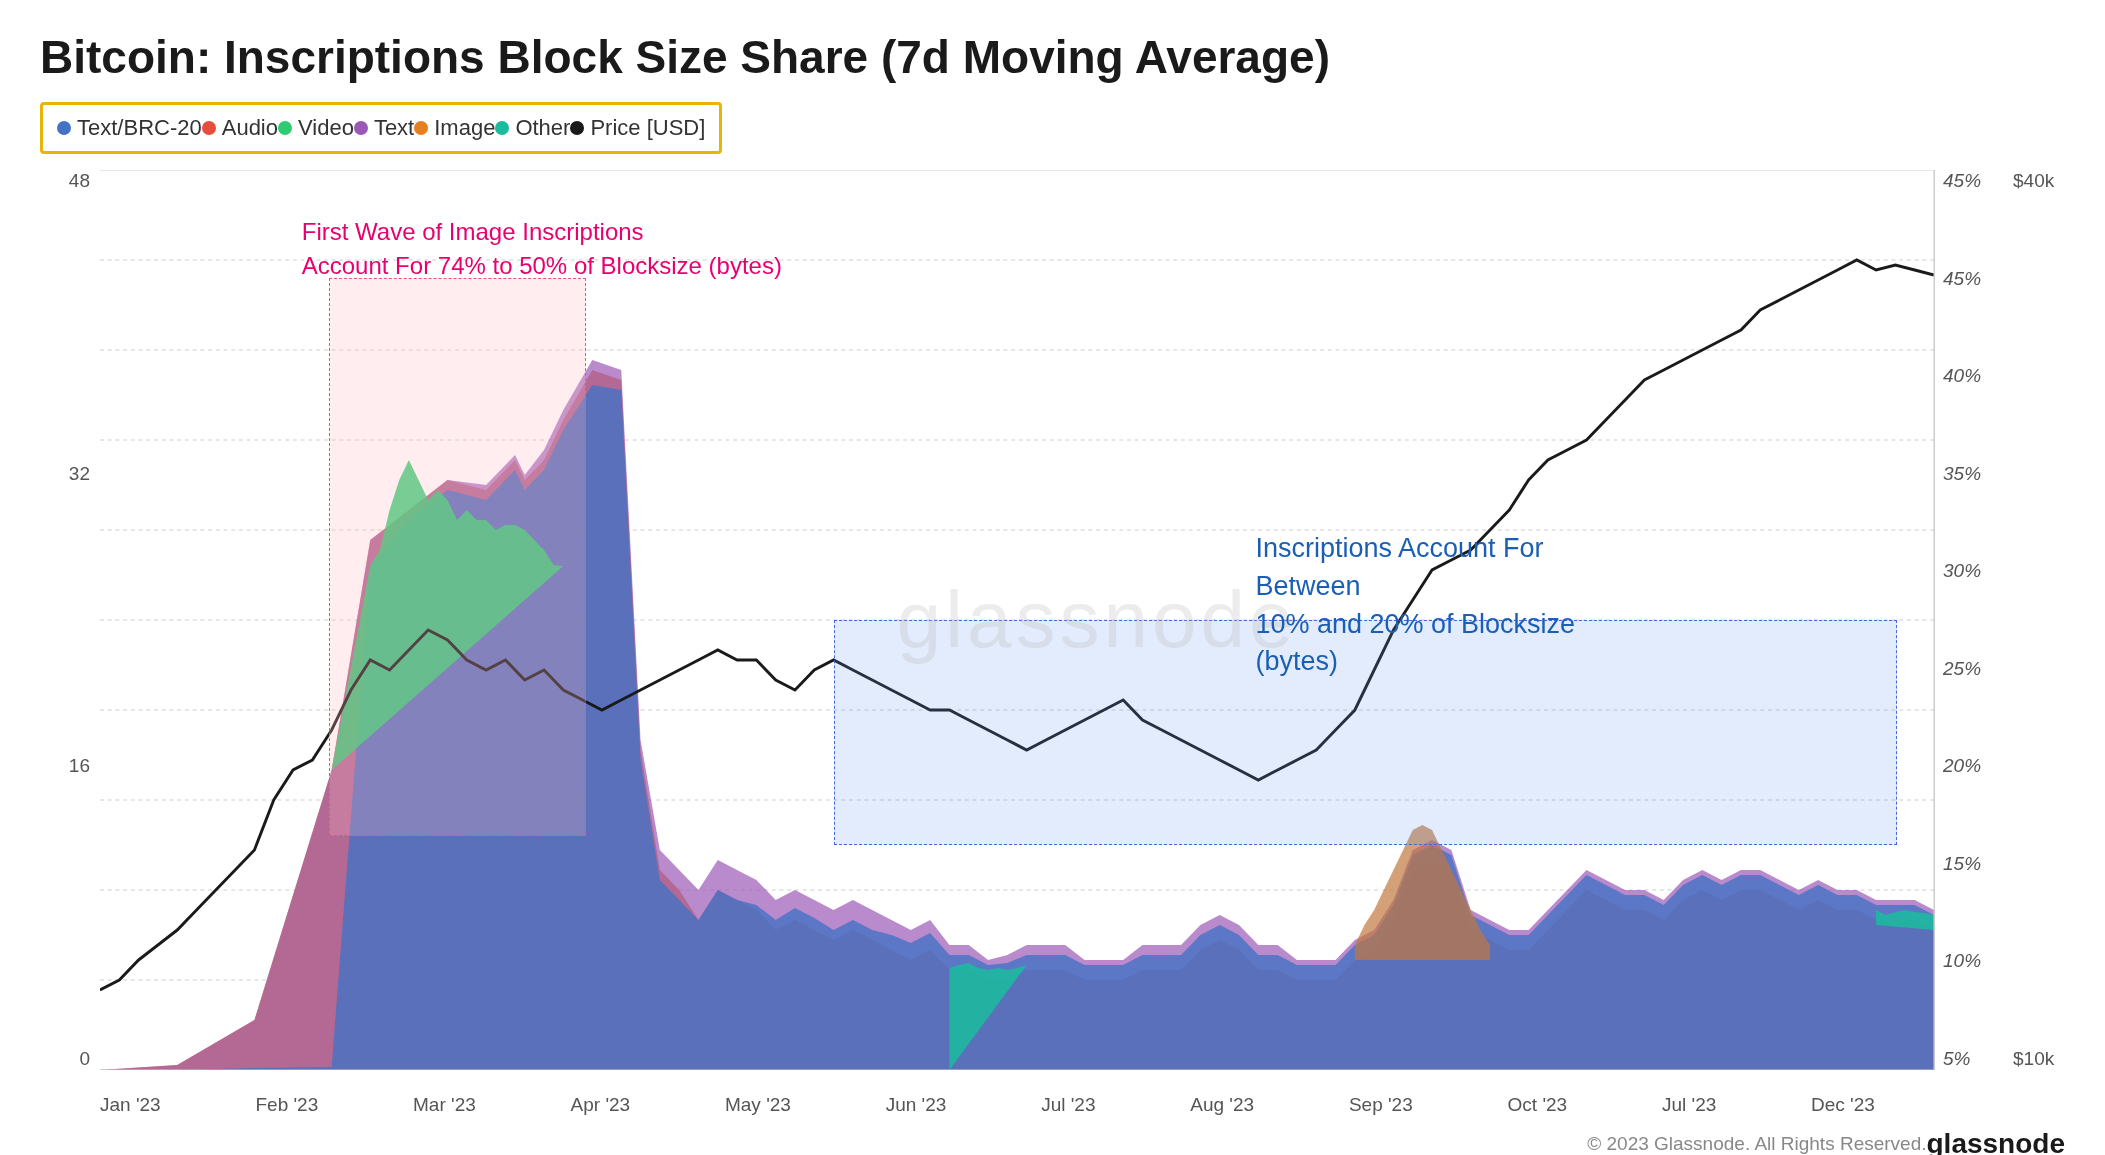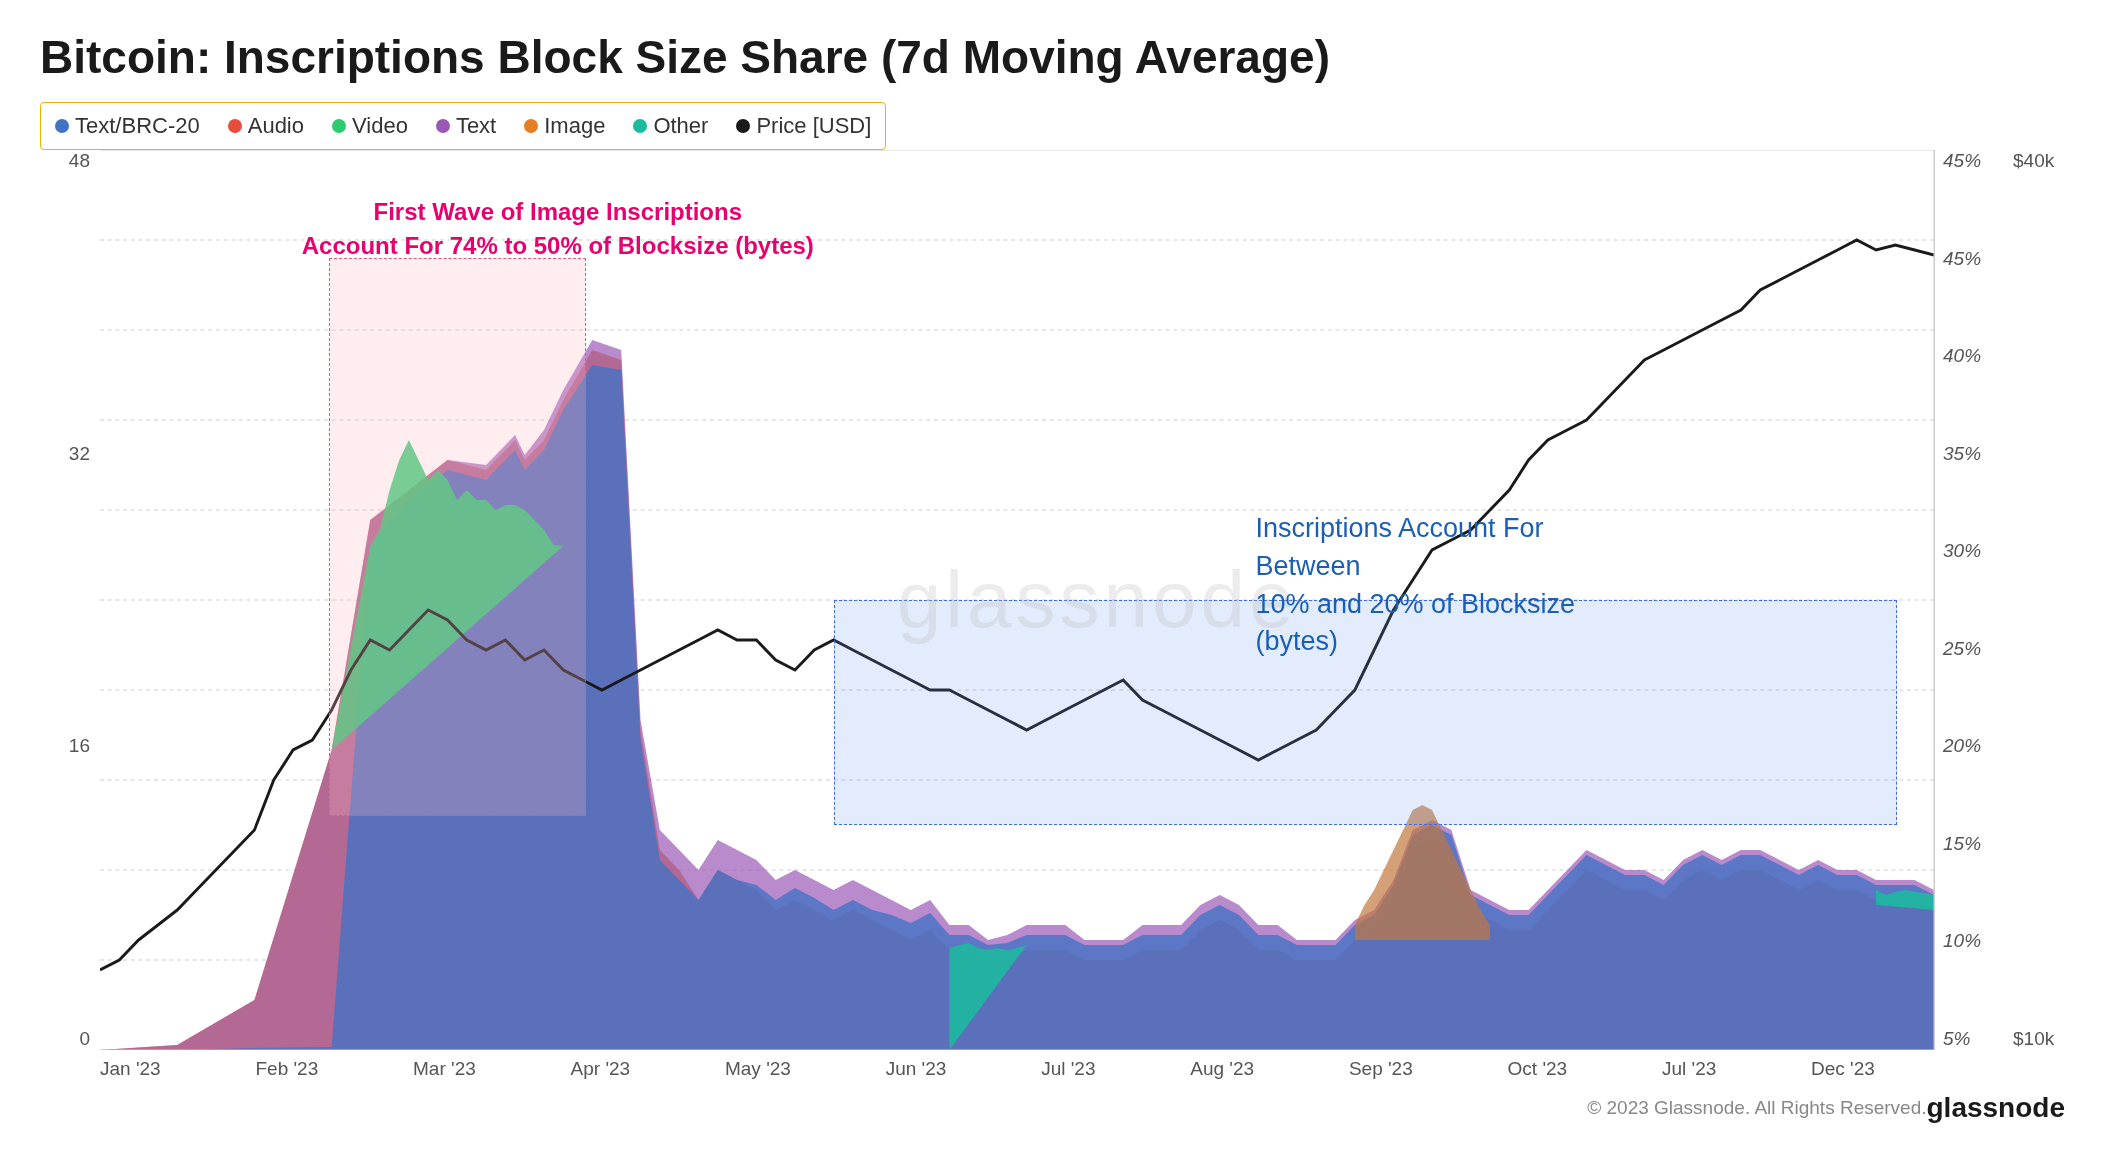--- a/index.html
+++ b/index.html
@@ -20,23 +20,23 @@
     }
     .chart-title {
       font-size: 46px;
       font-weight: 700;
       color: #1a1a1a;
       margin-bottom: 18px;
     }
     .legend {
       display: flex;
       align-items: center;
-      gap: 28px;
+      margin-bottom: 16px;
       padding: 10px 14px;
-      border: 1px solid #eab308;
+      border: 3px solid #eab308;
       border-radius: 4px;
       width: fit-content;
       font-size: 22px;
       color: #333;
     }
     .legend-item {
       display: flex;
       align-items: center;
       gap: 6px;
     }
@@ -83,22 +83,22 @@
       background: rgba(100, 149, 237, 0.18);
       border: 1.5px dashed #4169e1;
       z-index: 5;
     }
     .annotation-text-pink {
       position: absolute;
       top: 5%;
       left: 11%;
       color: #e8006e;
       font-size: 24px;
-      font-weight: 700;
-      text-align: center;
+      font-weight: 400;
+      text-align: left;
       line-height: 1.4;
       z-index: 20;
     }
     .annotation-text-blue {
       position: absolute;
       top: 40%;
       left: 63%;
       color: #1a5fb4;
       font-size: 27px;
       font-weight: 400;
@@ -657,21 +657,21 @@
       <span>45%</span>
       <span>45%</span>
     </div>
 
     <div style="width:60px; height:100%; display:flex; flex-direction:column-reverse; justify-content:space-between; align-items:flex-start; padding-left:8px; font-size:19px; color:#555; flex-shrink:0;">
       <span>$10k</span>
       <span>$40k</span>
     </div>
   </div>
 
-  <div style="display:flex; justify-content:space-between; padding: 8px 190px 0 60px; font-size:19px; color:#555;">
+  <div style="display:flex; justify-content:space-between; padding: 24px 190px 0 60px; font-size:19px; color:#555;">
     <span>Jan '23</span>
     <span>Feb '23</span>
     <span>Mar '23</span>
     <span>Apr '23</span>
     <span>May '23</span>
     <span>Jun '23</span>
     <span>Jul '23</span>
     <span>Aug '23</span>
     <span>Sep '23</span>
     <span>Oct '23</span>

